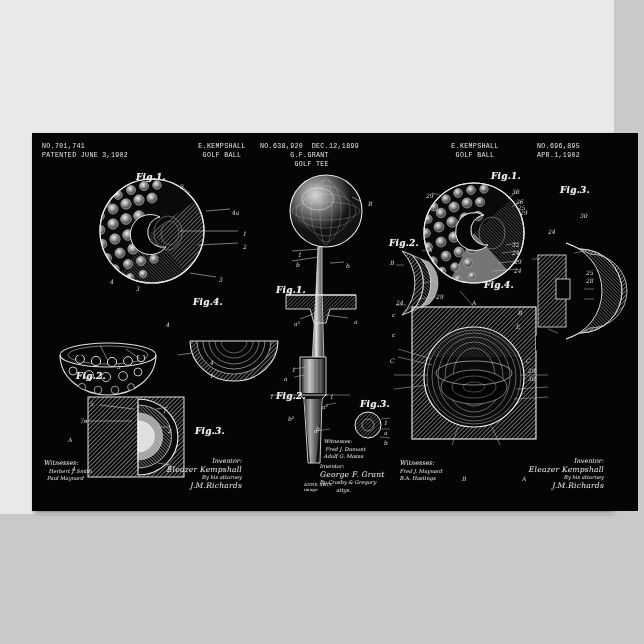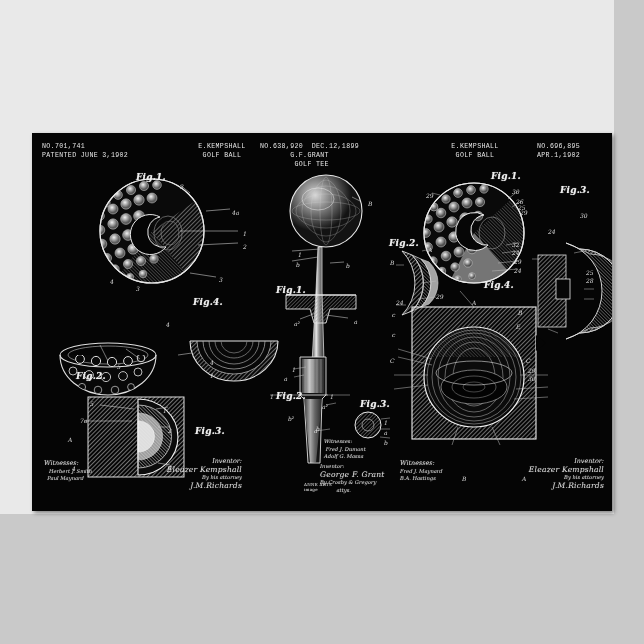--- a/index.html
+++ b/index.html
@@ -15,21 +15,21 @@
     position:absolute;left:0px;top:0px;width:614px;height:514px;
     background:#e9e9e9;
   }
   .poster-shadow{
     position:absolute;left:32px;top:133px;width:580px;height:378px;
     box-shadow:2px 2px 4px rgba(0,0,0,.45);
   }
   
   .print{
     position:absolute;left:32px;top:133px;width:580px;height:378px;
-    background:#050505;overflow:hidden;
+    background:#050505;overflow:hidden;padding-left:26px;
   }
 
   
   .hdr{
     position:absolute;color:#e6e6e6;
     font-family:"Liberation Mono","DejaVu Sans Mono",monospace;
     font-size:6.6px;letter-spacing:.35px;line-height:9px;white-space:pre;
   }
   .hdr-l{left:10px;top:9px;text-align:left;}
   .hdr-c1{left:150px;top:9px;text-align:center;width:80px;}

